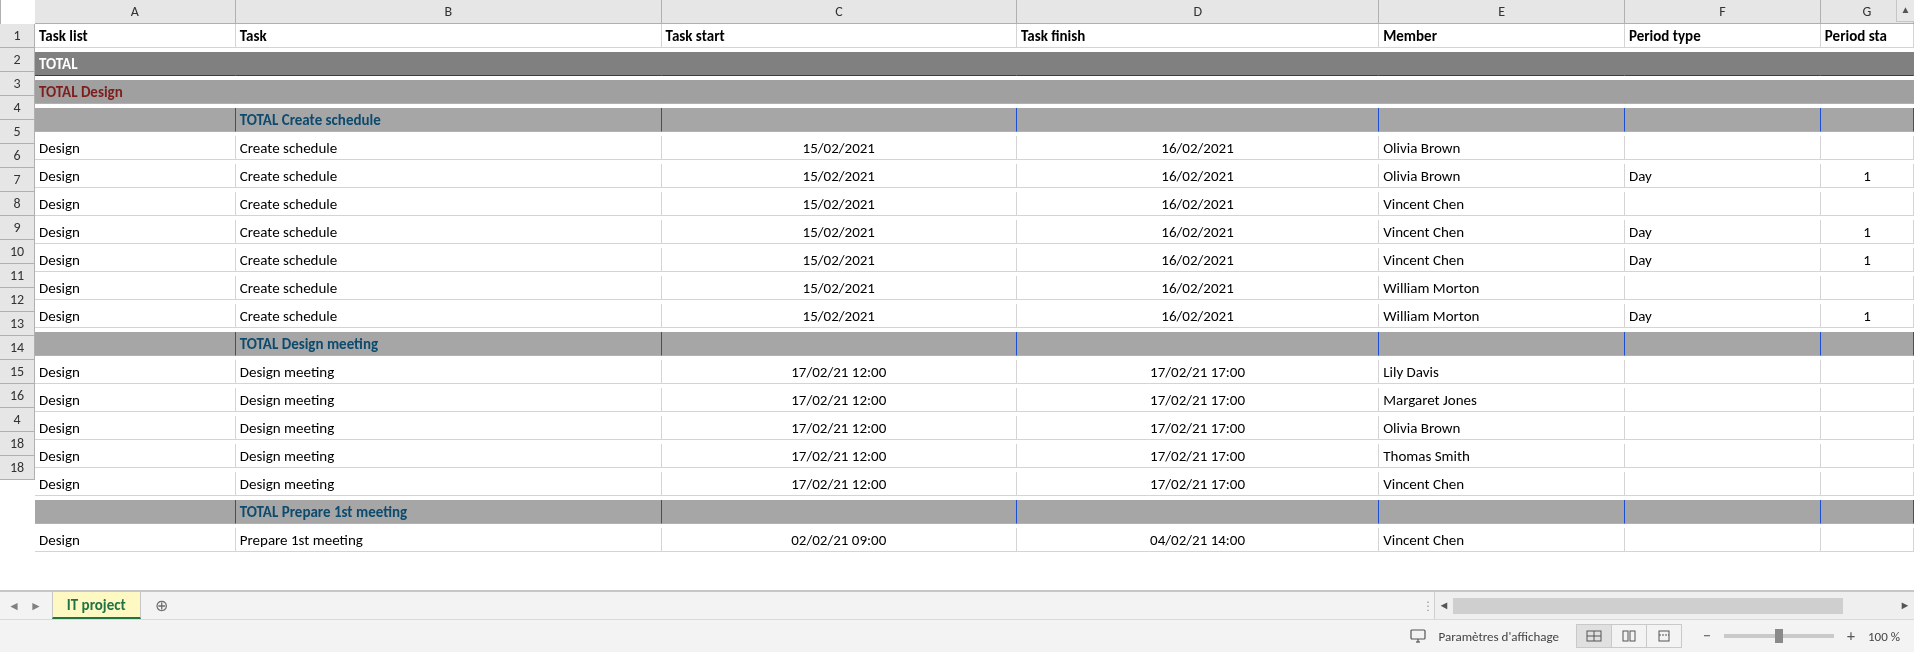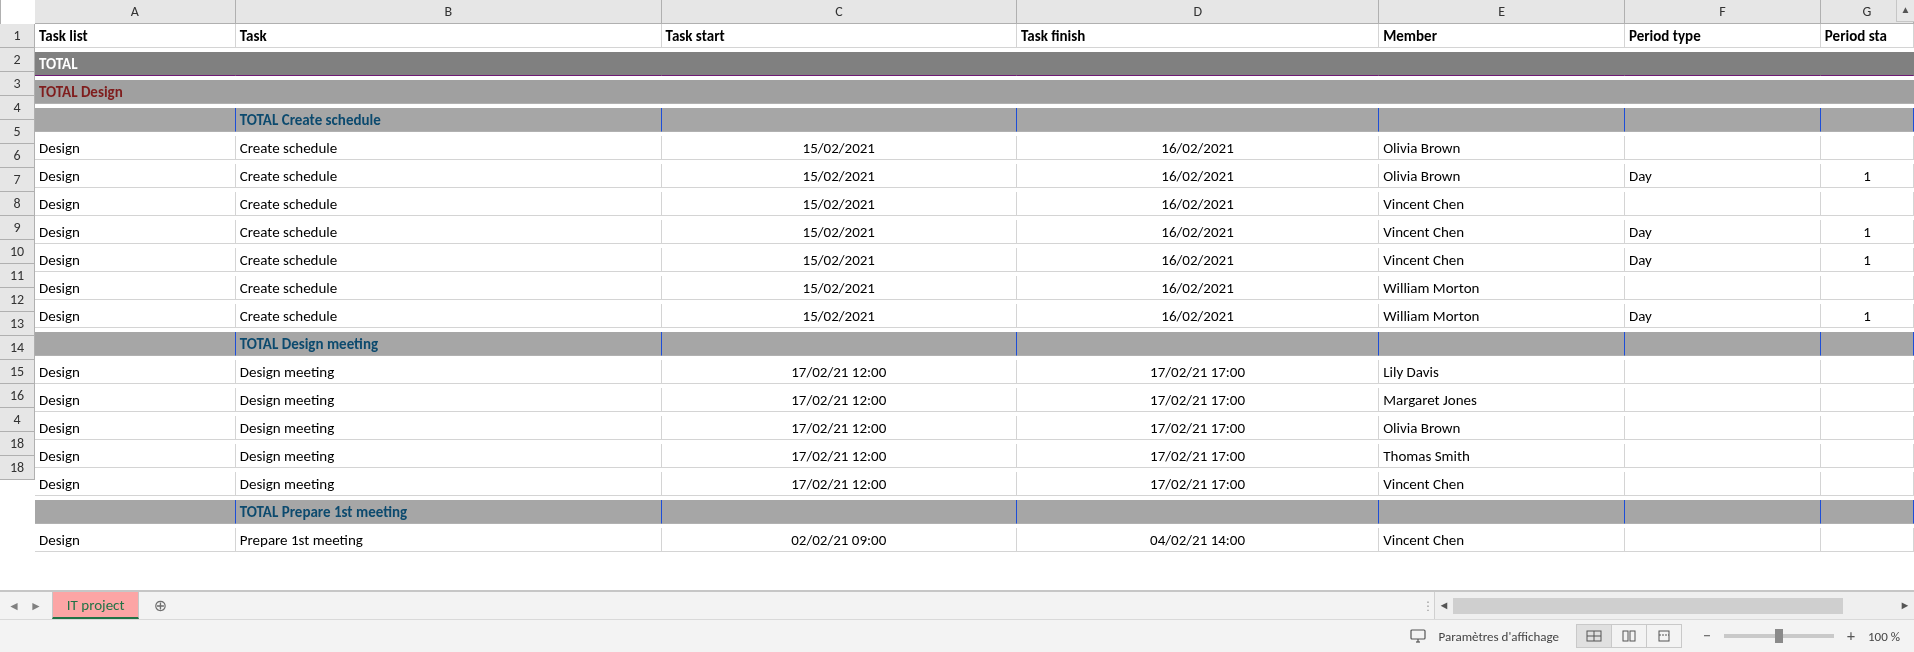--- a/index.html
+++ b/index.html
@@ -167,27 +167,27 @@
     align-items: center;
     padding: 0 8px;
     gap: 10px;
     color: #808080;
   }
   .tab-nav .tri {
     font-size: 12px;
     cursor: default;
   }
   .sheet-tab {
-    background: #fca5a5;
+    background: #fef9c3;
     border: 1px solid #c6c6c6;
     border-top: none;
     border-bottom: 2px solid #217346;
     padding: 0 14px;
     line-height: 26px;
-    font-weight: 400;
+    font-weight: 700;
     color: #217346;
     margin-left: 2px;
   }
   .new-tab {
     width: 30px;
     text-align: center;
     line-height: 27px;
     color: #6f6f6f;
     font-size: 16px;
     margin-left: 6px;

